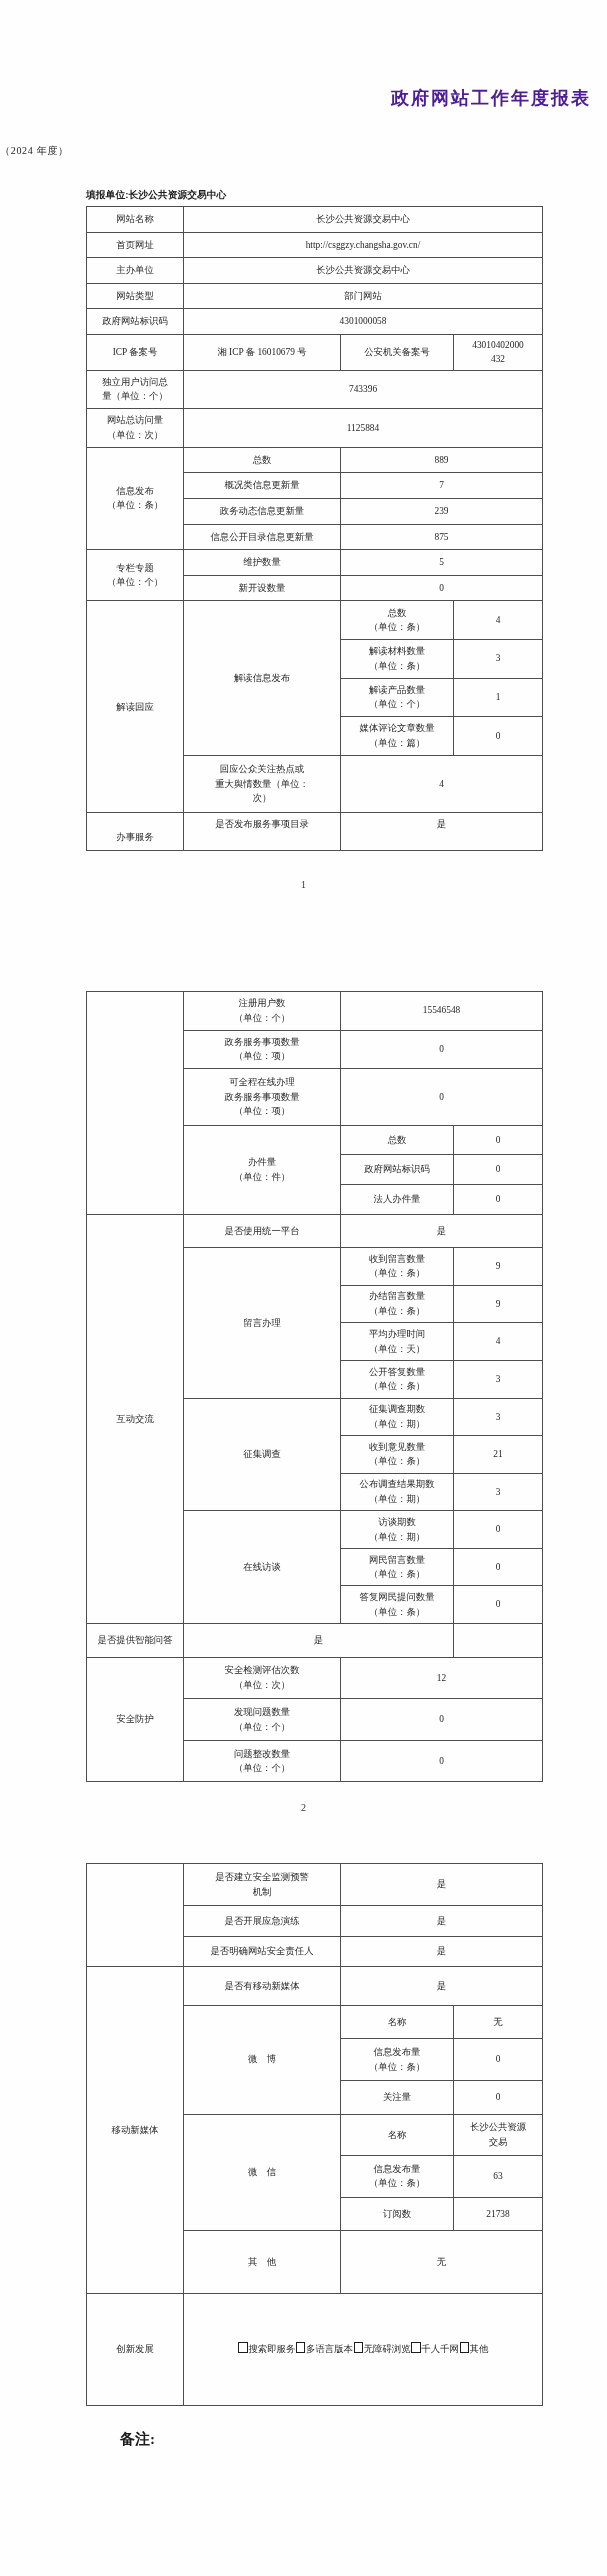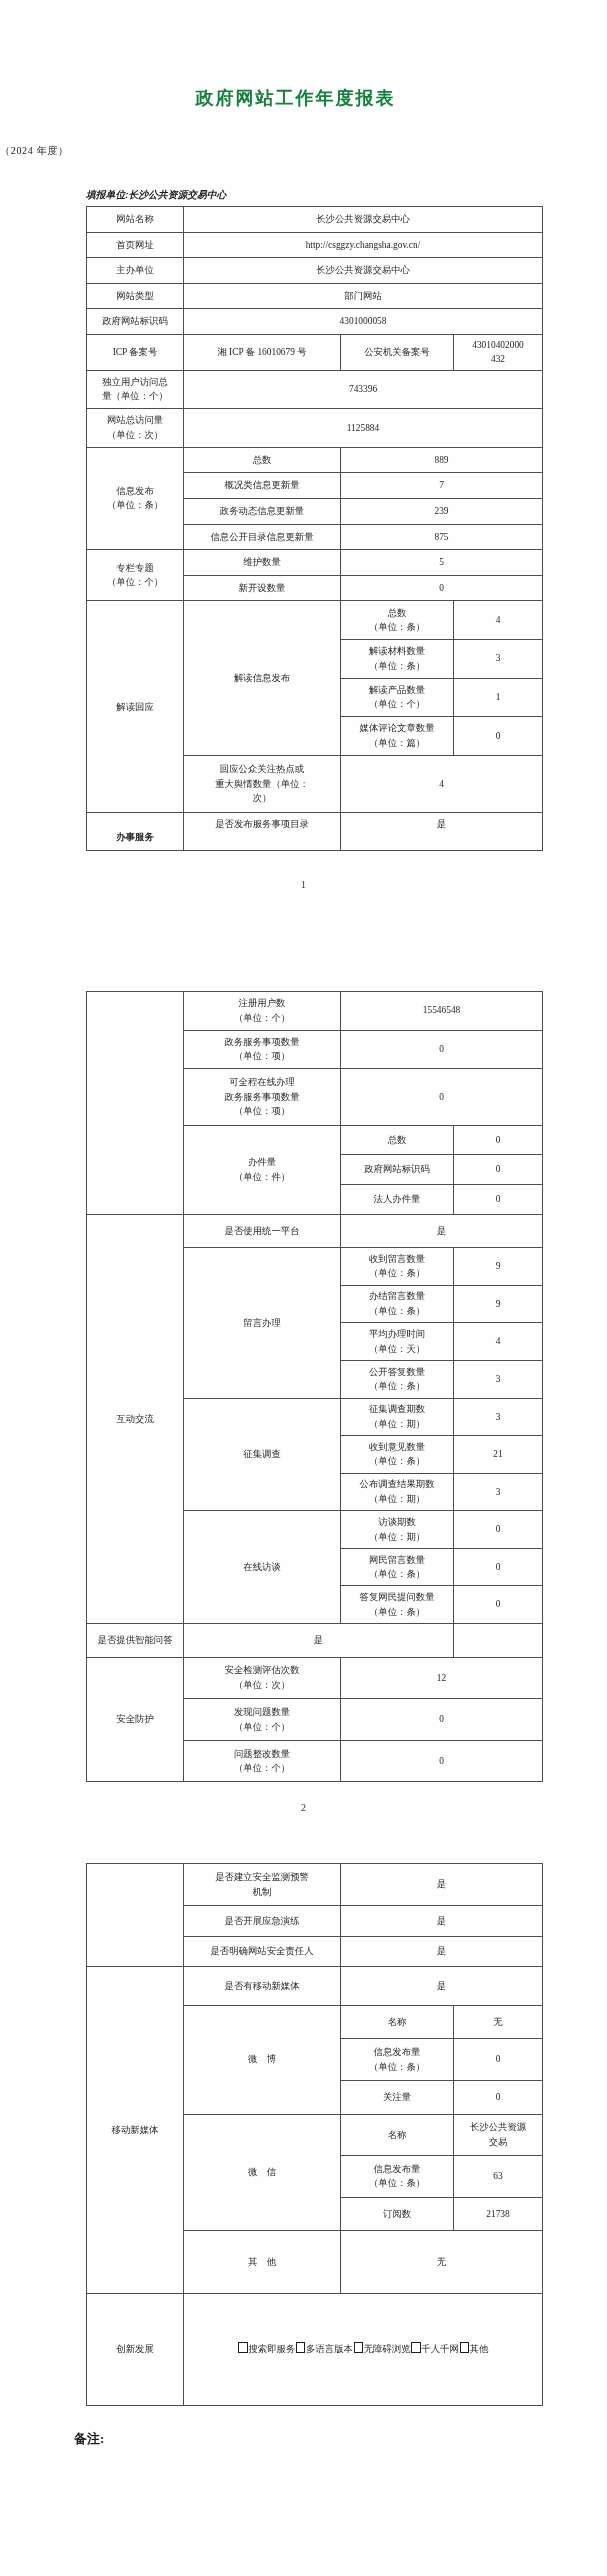--- a/index.html
+++ b/index.html
@@ -3,52 +3,51 @@
 <meta charset="utf-8">
 <style>
   html,body{margin:0;padding:0;}
   body{
     width:607px;height:2576px;background:#fefefe;color:#2b2b2b;
     font-family:"Liberation Serif","DejaVu Serif",serif;
     -webkit-font-smoothing:antialiased;
   }
   .page-wrap{width:607px;overflow:hidden;}
   .doc-title{
-    margin:86px 16px 0 0;text-align:center;font-size:18px;font-weight:bold;
-    letter-spacing:2px;font-family:"Liberation Sans","DejaVu Sans",sans-serif;color:#15803d;
+    margin:86px 16px 0 0;text-align:right;font-size:18px;font-weight:bold;
+    letter-spacing:2px;font-family:"Liberation Sans","DejaVu Sans",sans-serif;color:#4c1d95;
   }
   .doc-subtitle{margin-top:34px;text-align:left;font-size:10px;letter-spacing:0.7px;color:#222;}
   .unit-line{
     margin:31px 0 0 86px;font-size:9.8px;font-weight:bold;color:#1d1d1d;
     font-family:"Liberation Sans","DejaVu Sans",sans-serif;
-    font-style:italic;
   }
   table.report{
     margin-left:86px;border-collapse:collapse;table-layout:fixed;width:456px;
     border:1.3px solid #3d3d3d;
   }
   table.t1{margin-top:4px;}
   table.t2{margin-top:101px;}
   table.t3{margin-top:50px;}
   td{
     border:0.7px solid #4d4d4d;text-align:center;vertical-align:middle;
     font-size:9.4px;line-height:1.55;padding:1.3px 2.7px;white-space:pre-line;
     color:#262626;word-break:break-all;
   }
   col.c1{width:97px;}col.c2{width:157px;}col.c3{width:113px;}col.c4{width:89px;}
   .h33{height:22px}.h38{height:26px}.h40{height:27px}.h44{height:30px}
   .h48{height:32px}.h50{height:34px}.h52{height:35px}.h56{height:38px}
   .h78{height:53px}.h80{height:54px}.h88{height:59px}.h160{height:108px}
-  .vbottom{vertical-align:bottom;padding-bottom:5.4px;font-weight:bold;}
+  .vbottom{vertical-align:bottom;padding-bottom:5.4px;}
   .vtop{vertical-align:top;padding-top:4px;}
   .pageno{text-align:center;font-size:10px;color:#333;}
   .pageno.p1{margin-top:28px;}
   .pageno.p2{margin-top:20px;}
   .note-line{
-    margin:24px 0 0 74px;font-size:13px;font-weight:bold;color:#1d1d1d;
+    margin:24px 0 0 120px;font-size:15px;font-weight:bold;color:#1d1d1d;
     font-family:Liberation Serif, serif;
   }
   .cb-row{white-space:normal;}
   .cb-box{
     display:inline-block;width:7.4px;height:8.8px;border:1.3px solid #1e1e1e;
     margin:0 0.7px;vertical-align:-0.7px;background:#fff;
   }
   .cb-item{white-space:nowrap;}
 </style>
 </head>

